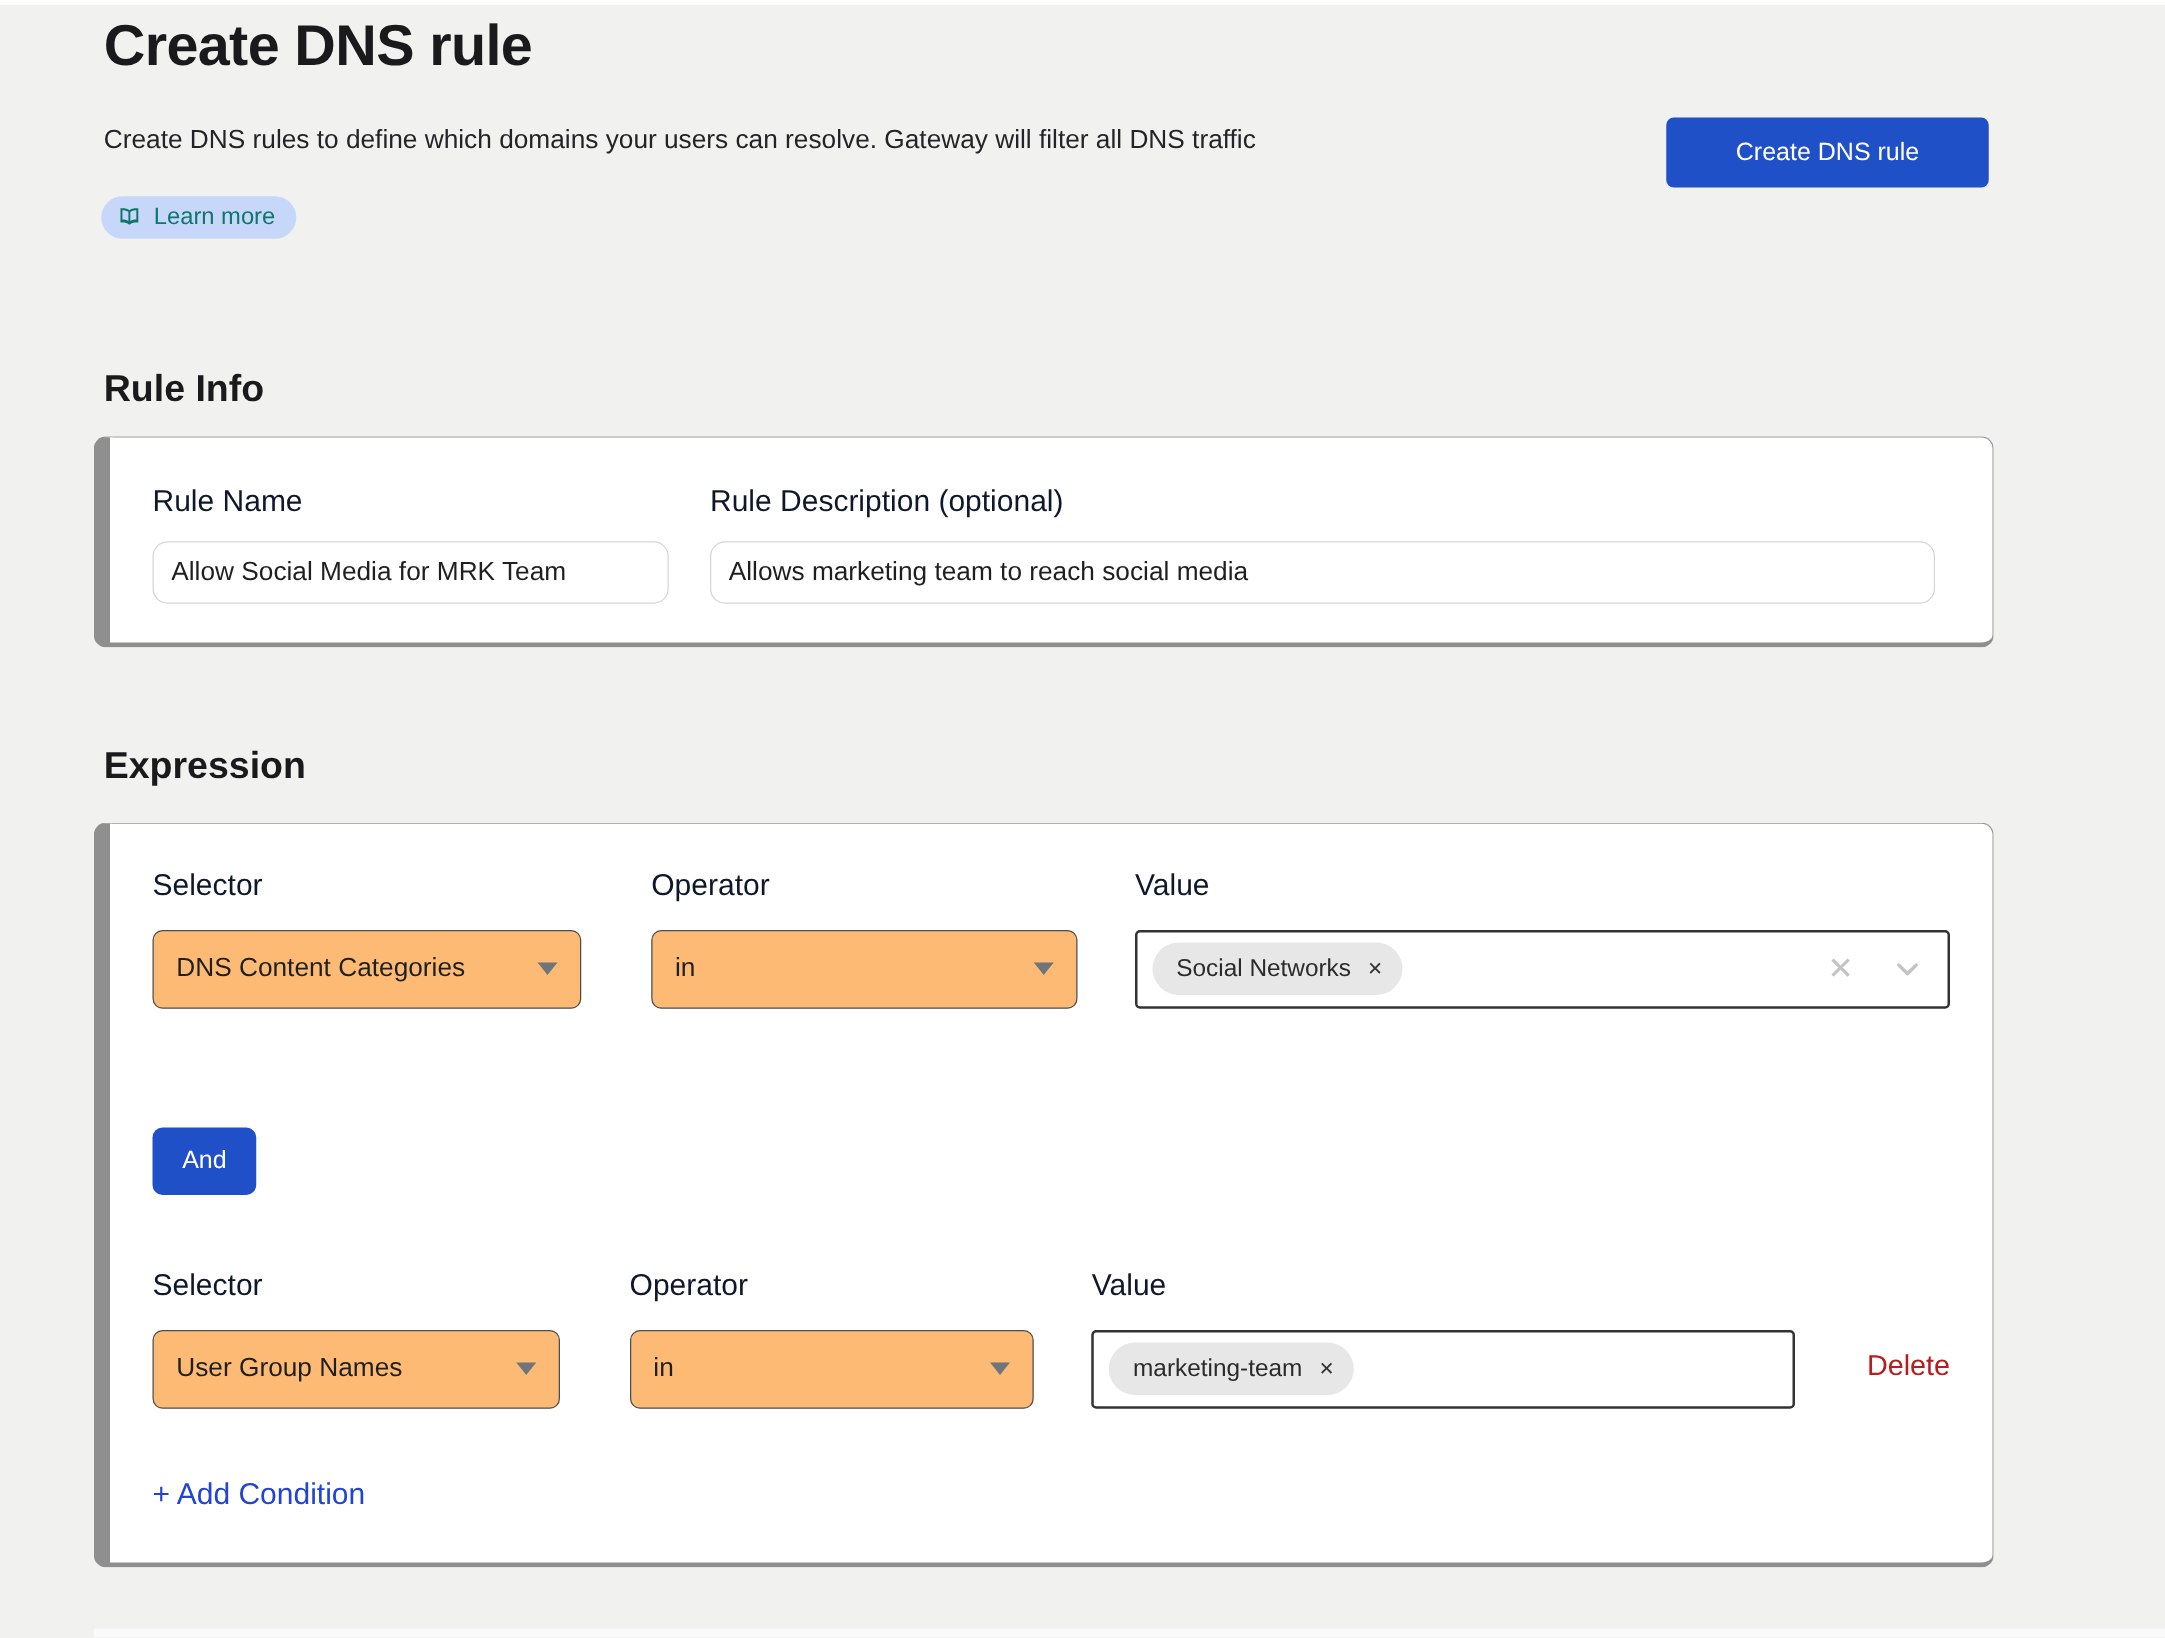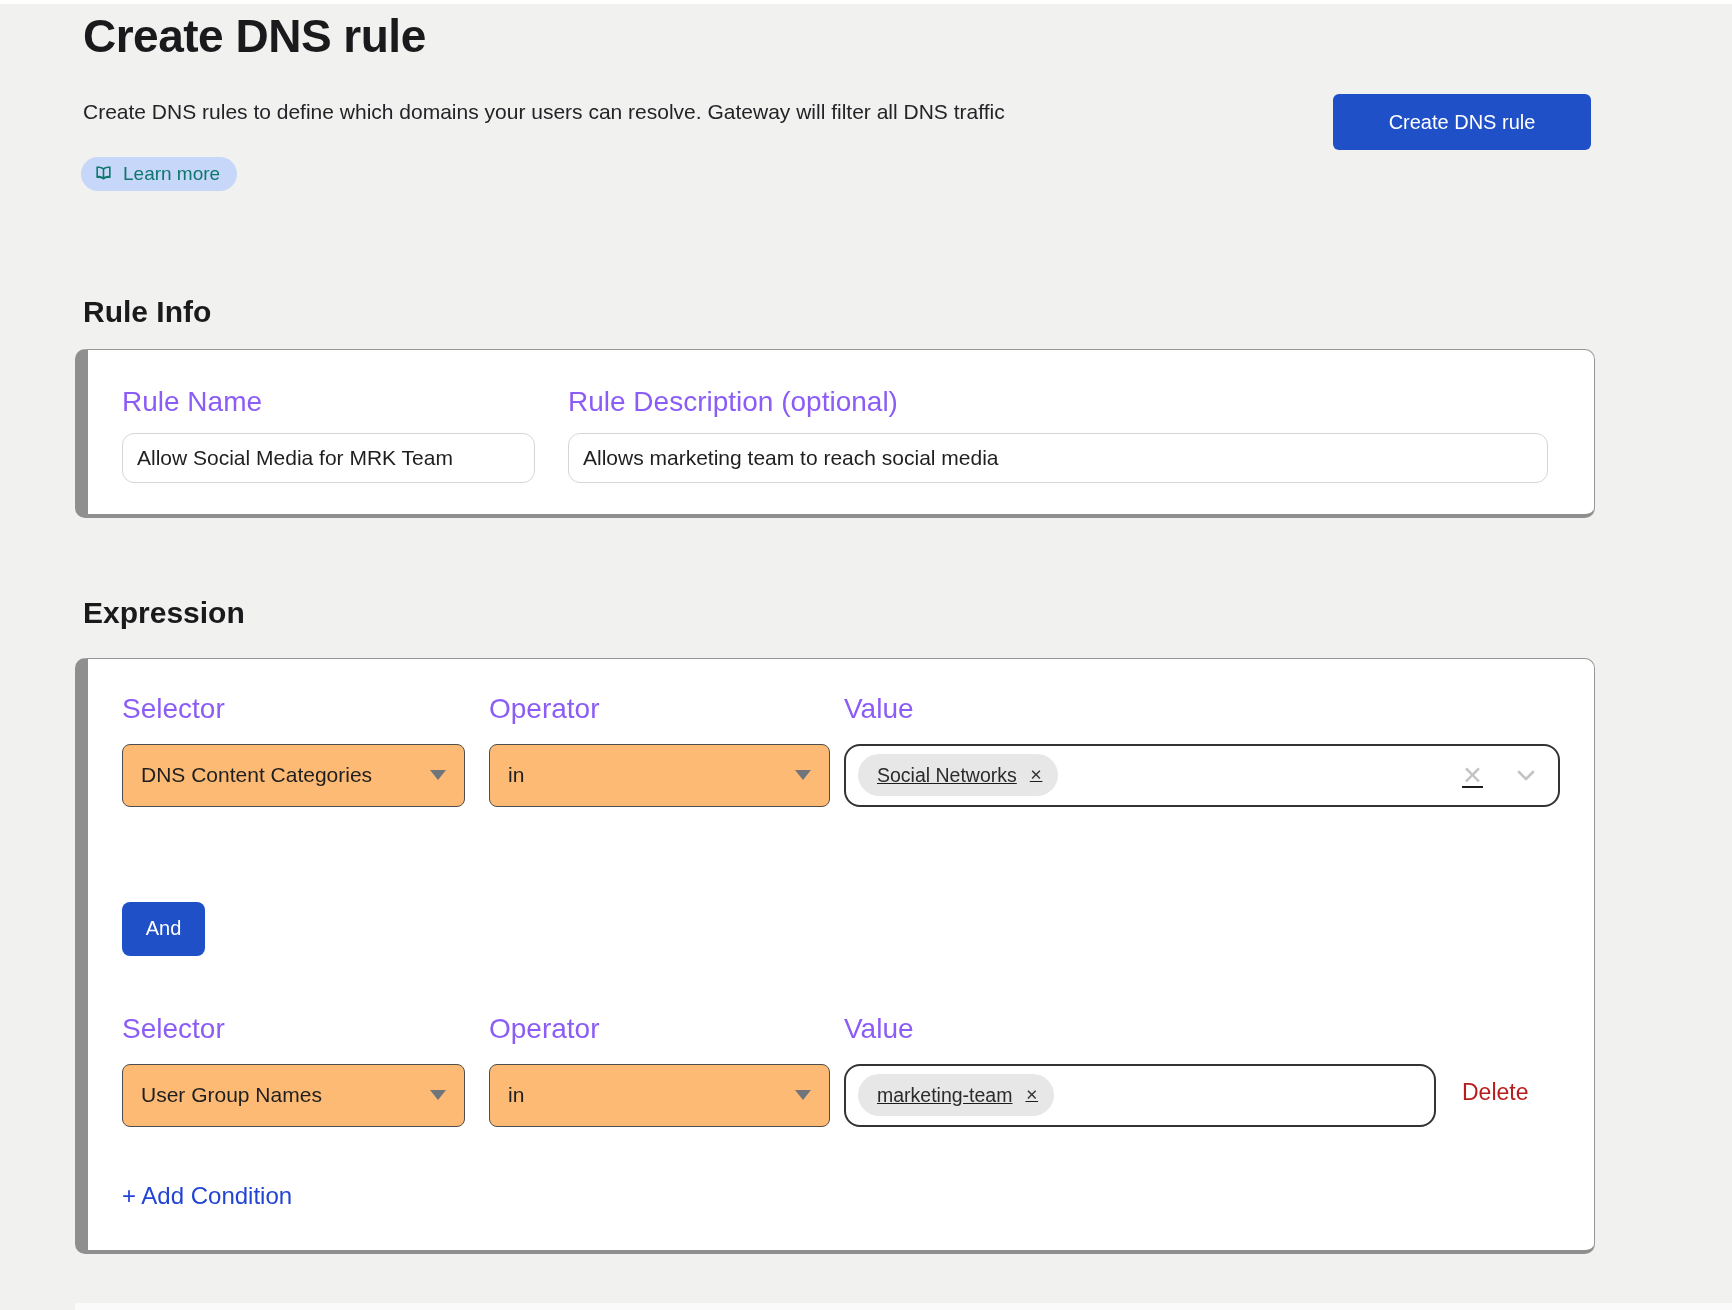--- a/index.html
+++ b/index.html
@@ -84,40 +84,40 @@
     border-left: 13px solid #8f8f8f;
     border-bottom: 4px solid #8f8f8f;
     border-radius: 10px;
   }
   .rule-info-card { padding: 40px 46px 31px 34px; }
   .expression-card { padding: 38px 34px 40px 34px; }
 
   .field-row { display: flex; gap: 33px; }
   .field { display: flex; flex-direction: column; }
   .field label, .cond-col label {
-    font-size: 28px;
-    color: #8b5cf6;
+    font-size: 24px;
+    color: #0f172a;
     line-height: 23px;
     margin-bottom: 20px;
   }
   .text-input {
     height: 50px;
     border: 1px solid #d6d6d6;
     border-radius: 12px;
     padding: 0 14px;
     font-size: 21px;
     font-family: inherit;
     color: #1f1f1f;
     background: #fff;
     width: 100%;
   }
   .name-field { width: 413px; }
   .desc-field { flex: 1; }
 
-  .cond-row { display: flex; }
+  .cond-row { display: flex; gap: 32px; }
   .cond-col { display: flex; flex-direction: column; }
   .cond-col label { margin-bottom: 24px; }
   .col-selector { width: 343px; margin-right: 24px; }
   .col-operator { width: 341px; margin-right: 14px; }
   .col-value-grow { flex: 1; }
   .col-value-fixed { width: 592px; }
 
   .select {
     height: 63px;
     border: 1.5px solid #4d4d4d;
@@ -133,28 +133,27 @@
   }
   .caret {
     width: 0; height: 0;
     border-left: 8px solid transparent;
     border-right: 8px solid transparent;
     border-top: 10px solid #70757c;
   }
   .multiselect {
     height: 63px;
     border: 2px solid #333333;
-    border-radius: 16px;
+    border-radius: 4px;
     background: #fff;
     display: flex;
     align-items: center;
     justify-content: space-between;
     padding: 0 20px 0 12px;
     cursor: text;
-    text-decoration: underline;
   }
   .tag {
     display: inline-flex;
     align-items: center;
     gap: 13px;
     height: 42px;
     padding: 0 16px 0 19px;
     background: #e7e7e7;
     border-radius: 21px;
     font-size: 19.5px;

